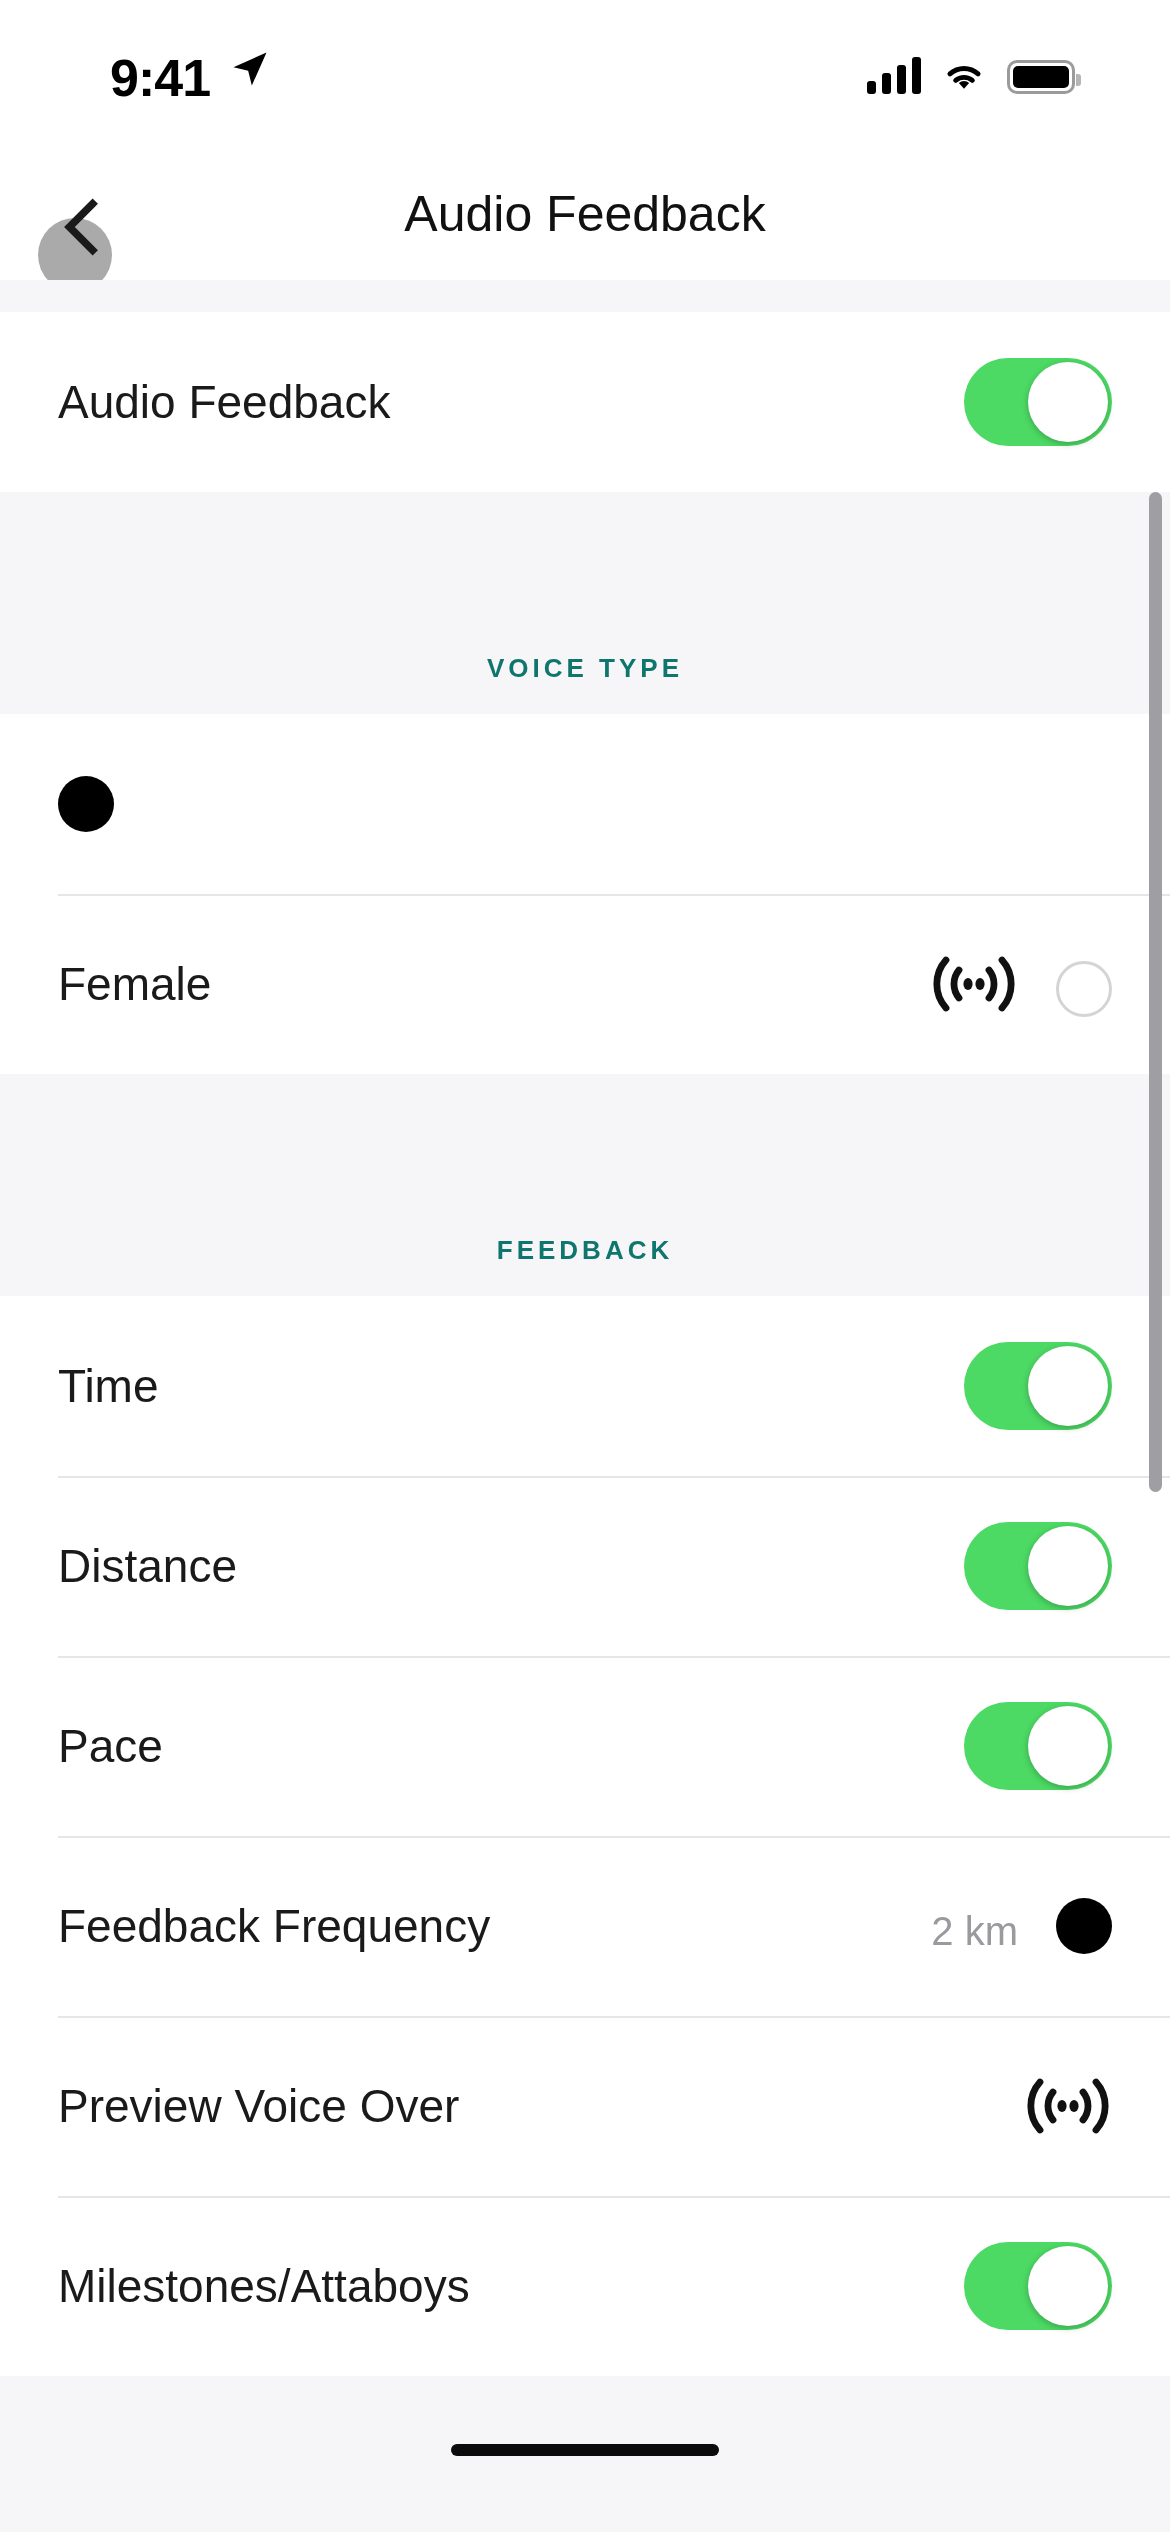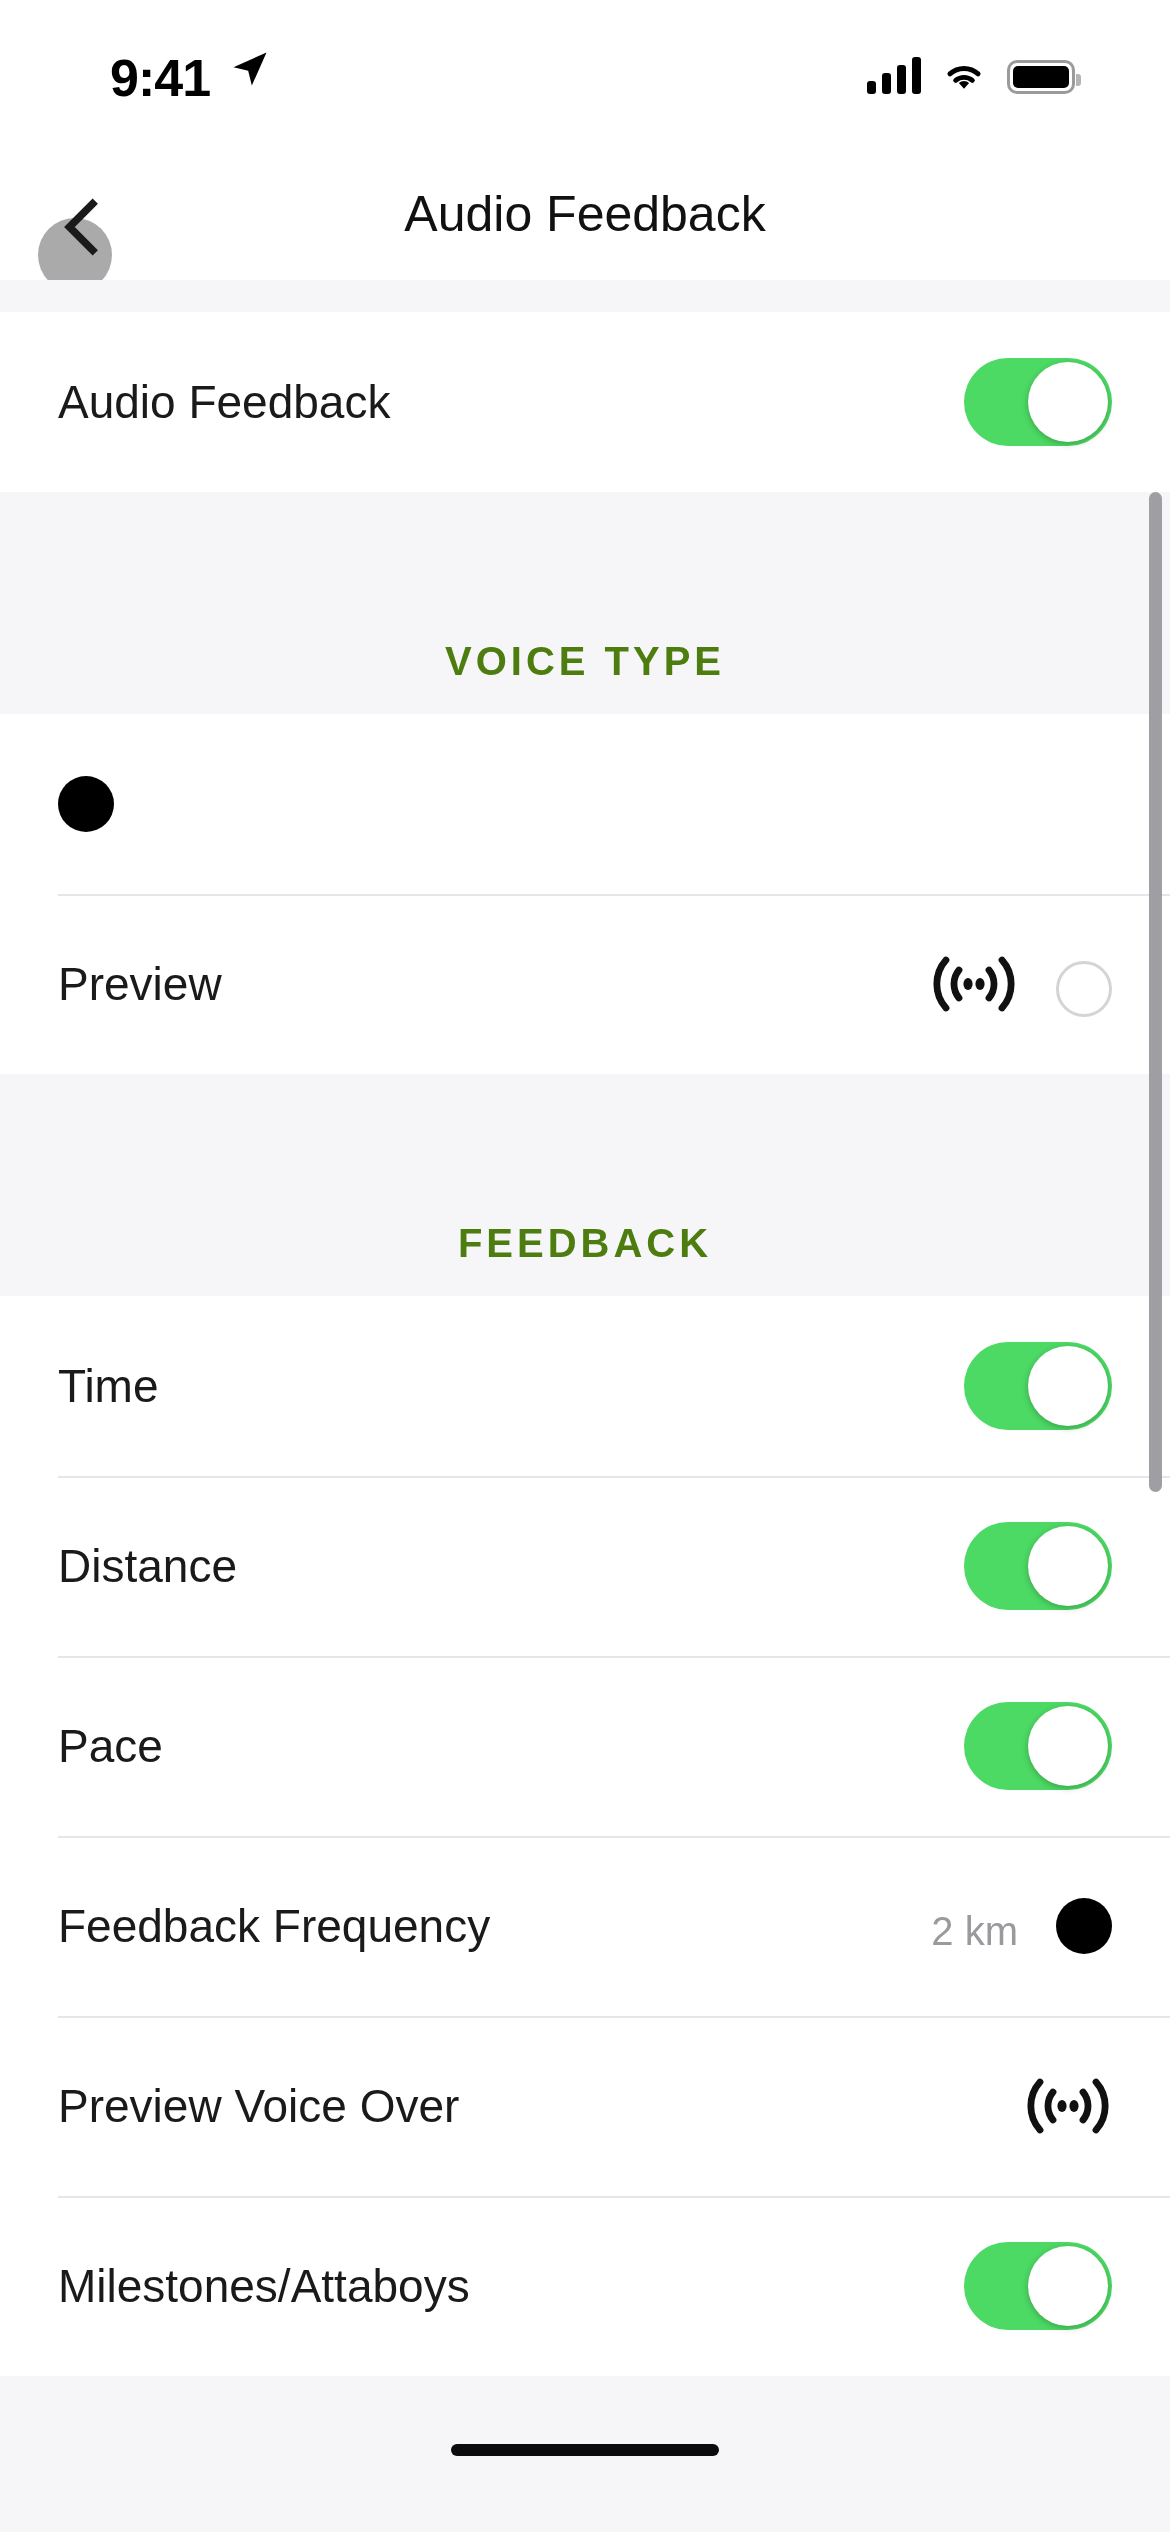--- a/index.html
+++ b/index.html
@@ -74,21 +74,21 @@
   .row-label { font-size:46px; color:#1a1a1a; flex:1; }
   .row-right { display:flex; align-items:flex-end; gap:38px; }
   .row-value { font-size:40px; color:#9a9a9e; }
 
   
   .section-head {
     height:222px; display:flex; align-items:flex-end; justify-content:center;
     padding-bottom:30px; background:#f6f5f8;
   }
   .section-head span {
-    font-size:40px; font-weight:bold; letter-spacing:4px; color:#4d7c0f;
+    font-size:26px; font-weight:bold; letter-spacing:4px; color:#0f766e;
   }
 
   
   .toggle {
     position:relative; width:148px; height:88px; border-radius:44px;
     background:#4cd964; flex-shrink:0;
   }
   .toggle .knob {
     position:absolute; top:4px; left:64px; width:80px; height:80px;
     border-radius:50%; background:#fff;
@@ -172,21 +172,21 @@
       <span>VOICE TYPE</span>
     </div>
 
     <div class="card">
       <div class="row">
         <div class="row-right">
           <div class="radio on"></div>
         </div>
       </div>
       <div class="row">
-        <div class="row-label">Preview</div>
+        <div class="row-label">Female</div>
         <div class="row-right">
           <svg class="wave-icon" viewBox="0 0 44 32">
             <path d="M8 4 a18 18 0 0 0 0 24" stroke="#111" stroke-width="3.4" fill="none" stroke-linecap="round"></path>
             <path d="M14.5 9 a11 11 0 0 0 0 14" stroke="#111" stroke-width="3.4" fill="none" stroke-linecap="round"></path>
             <path d="M36 4 a18 18 0 0 1 0 24" stroke="#111" stroke-width="3.4" fill="none" stroke-linecap="round"></path>
             <path d="M29.5 9 a11 11 0 0 1 0 14" stroke="#111" stroke-width="3.4" fill="none" stroke-linecap="round"></path>
             <ellipse cx="19" cy="16" rx="2.3" ry="3" fill="#111"></ellipse>
             <ellipse cx="25" cy="16" rx="2.3" ry="3" fill="#111"></ellipse>
           </svg>
           <div class="radio off"></div>

